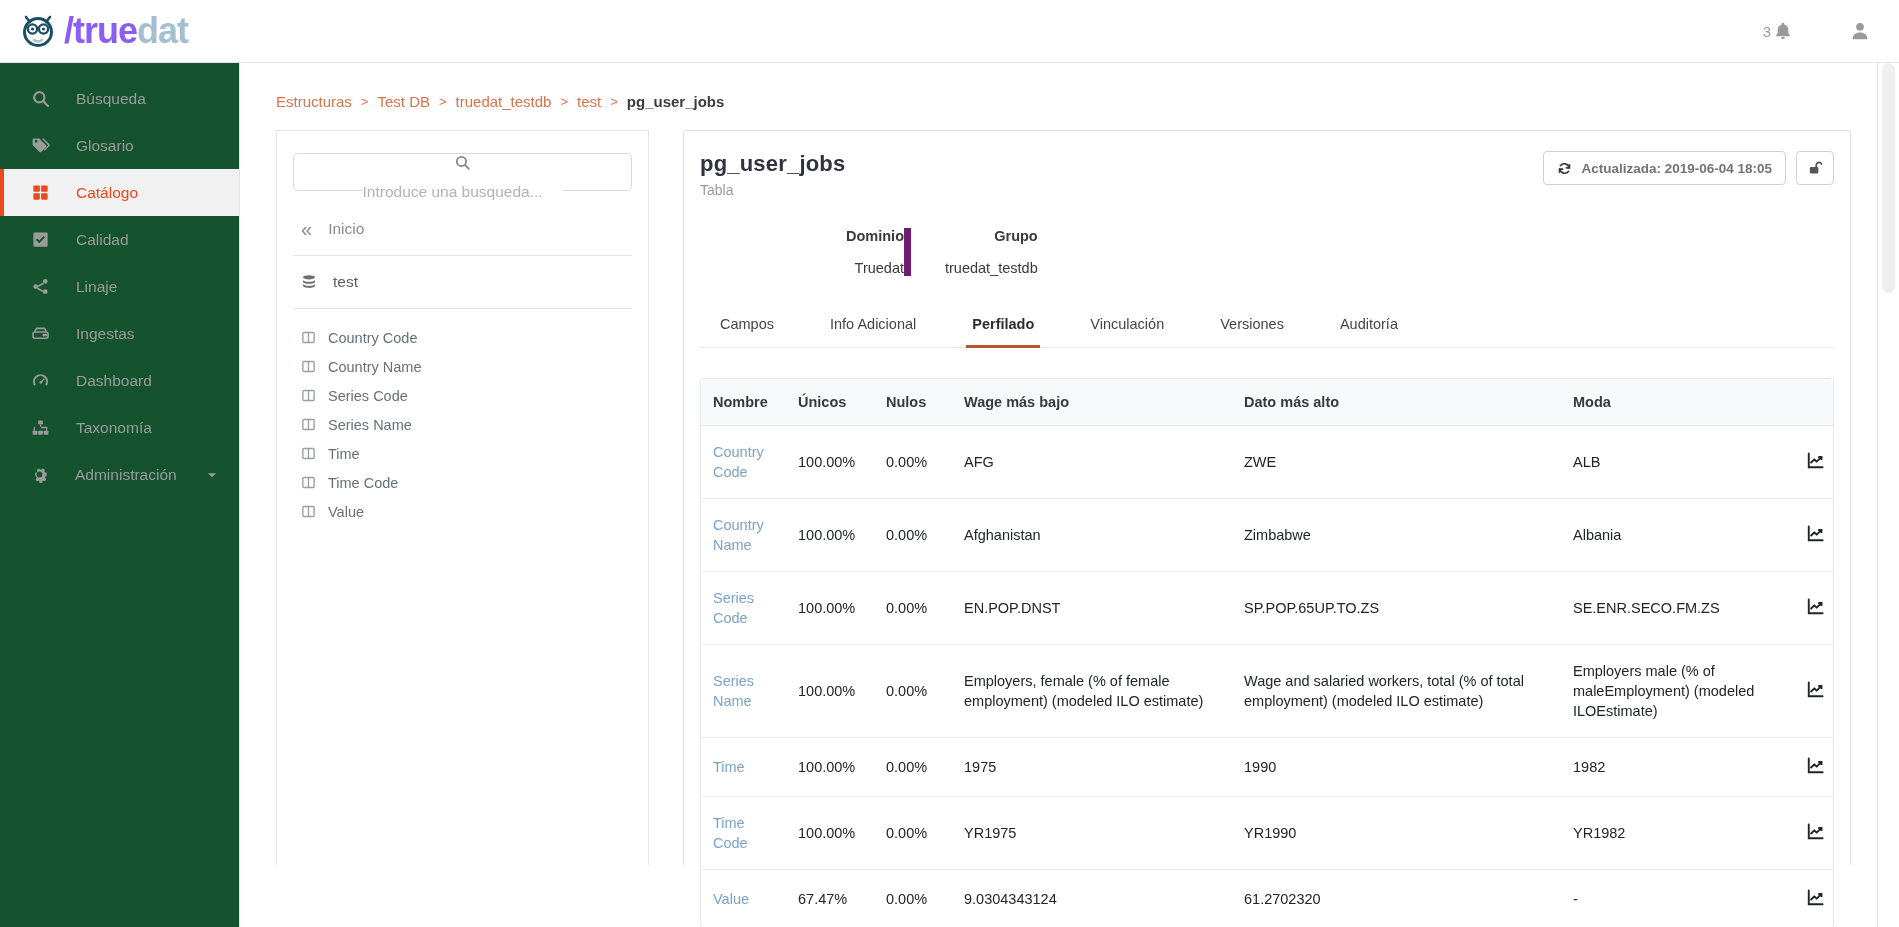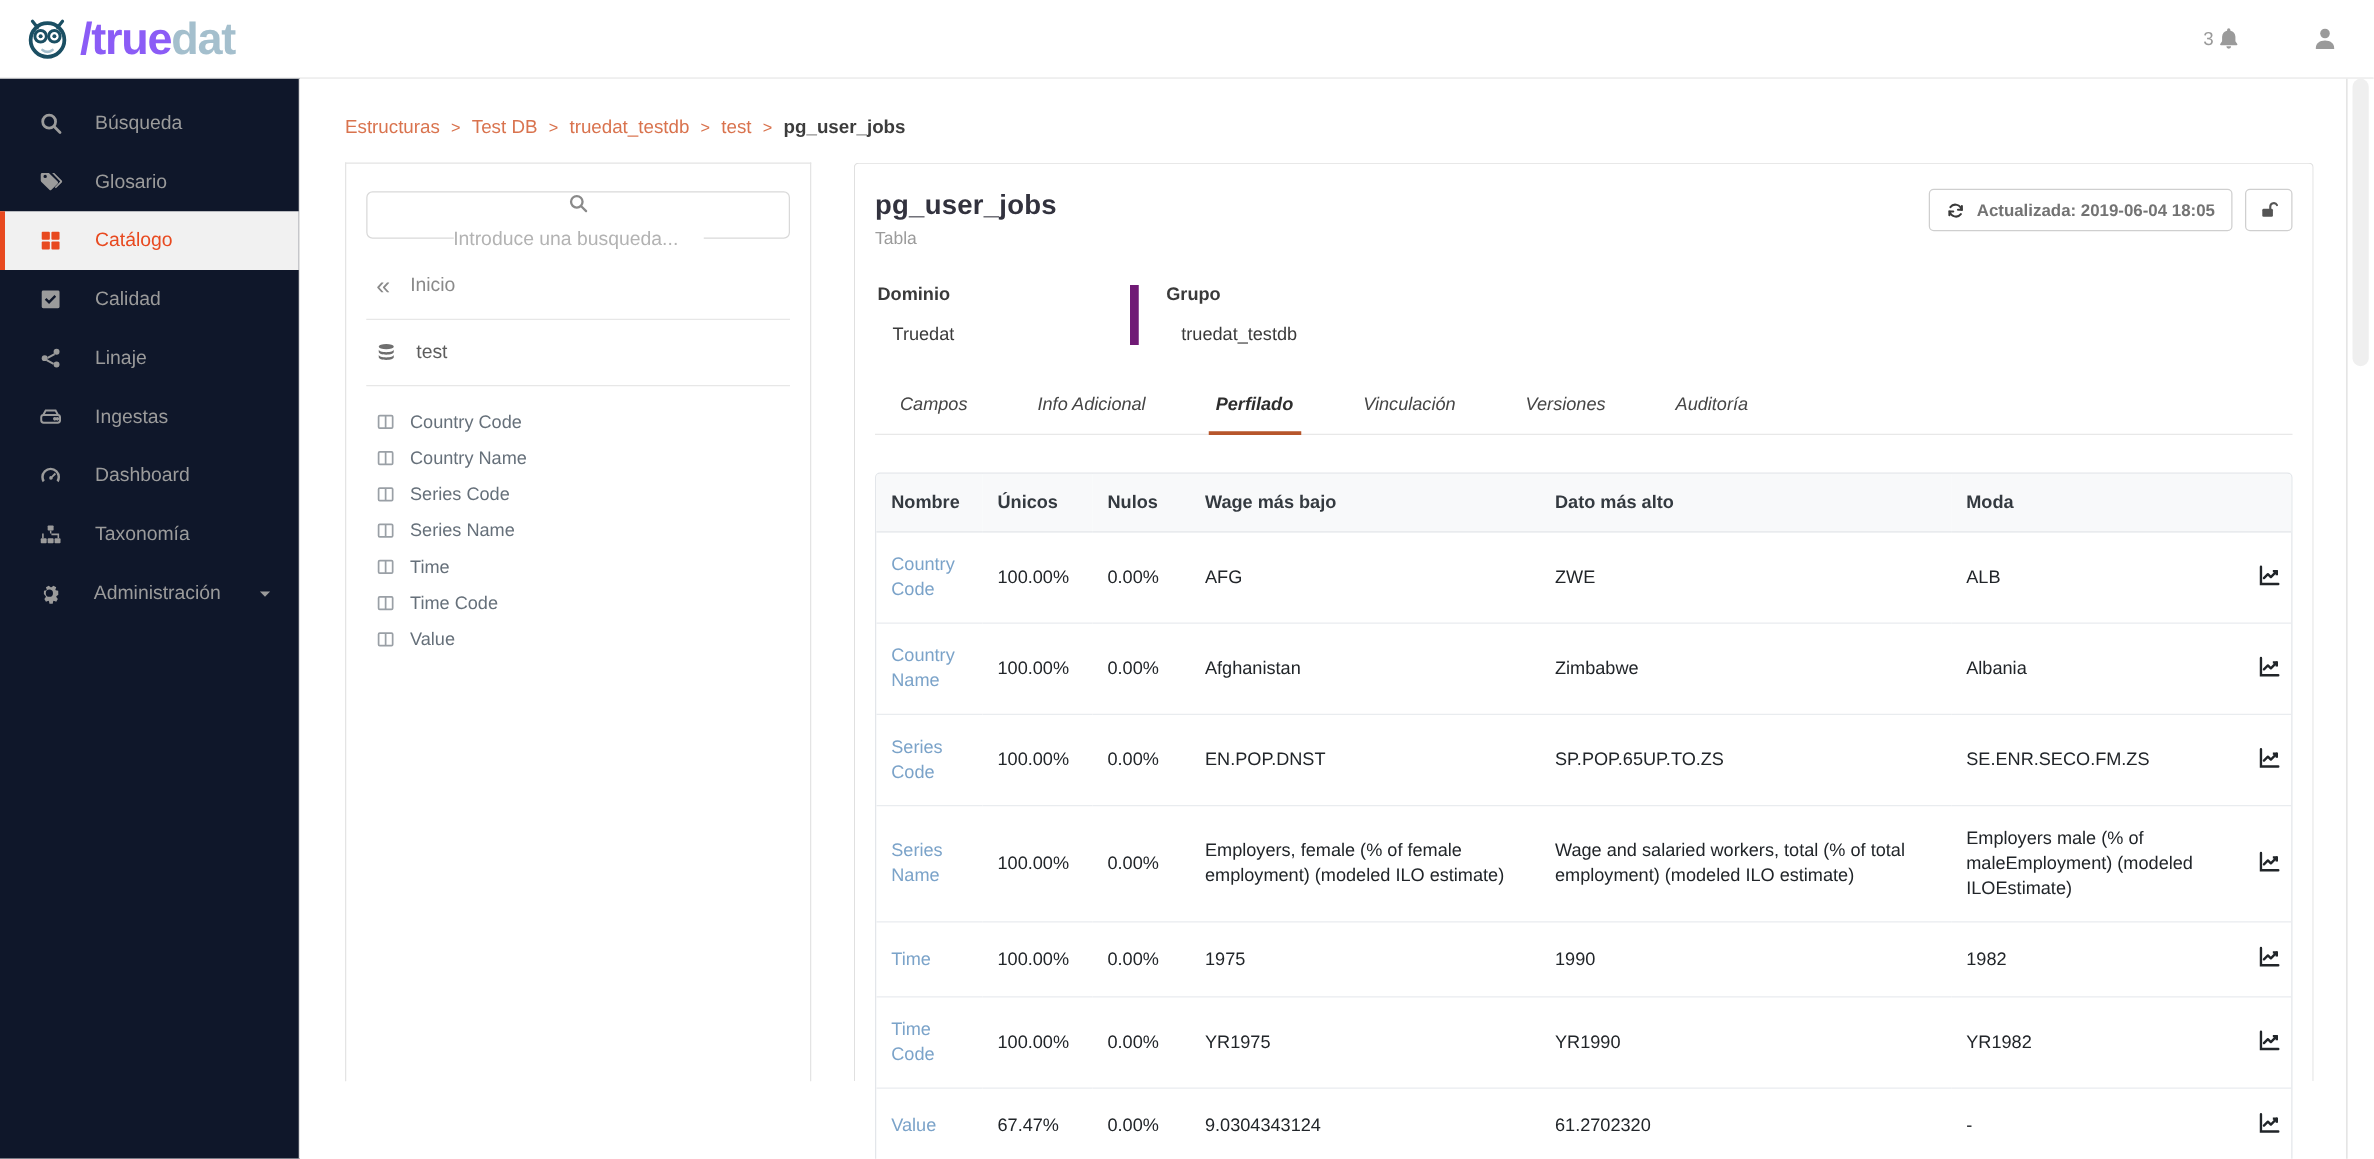--- a/index.html
+++ b/index.html
@@ -14,21 +14,21 @@
   .brand-true { color:#8b5cf6; }
   .brand-dat  { color:#a4bfcd; }
   .topbar-right { margin-left:auto; display:flex; align-items:center; gap:56px; }
   .notif { display:flex; align-items:center; gap:2px; color:#9a9a9a; font-size:15px; cursor:pointer; }
   .icon { display:inline-flex; align-items:center; justify-content:center; }
 
   
   .layout { display:flex; height:864px; }
 
   
-  .leftnav { width:240px; min-width:240px; background:#0f172a; border-right:1px solid #e4e4e4; padding-top:12px; }
+  .leftnav { width:240px; min-width:240px; background:#14532d; border-right:1px solid #e4e4e4; padding-top:12px; }
   .nav-item { display:flex; align-items:center; gap:26px; height:47px; padding:0 18px 0 26px;
     color:#9b9b9b; font-size:15.5px; cursor:pointer; border-left:4px solid transparent; }
   .nav-item .icon { width:20px; color:#9b9b9b; }
   .nav-item.active { background:#f1f1f1; border-left-color:#e8491f; color:#e8491f;text-align:center; }
   .nav-item.active .icon { color:#e8491f; }
   .nav-caret { margin-left:auto; color:#9b9b9b; }
 
   
   .content { flex:1; position:relative; background:#fff; }
   .breadcrumb { margin:30px 0 20px 36px; font-size:15px; display:flex; gap:9px; align-items:center; }
@@ -61,27 +61,27 @@
     border-radius:4px 4px 0 0; background:#fff; padding:20px 16px; }
   .card-head { display:flex; align-items:flex-start; }
   .page-title { font-size:22px; font-weight:700; color:#32323e; letter-spacing:0.2px; }
   .page-subtitle { font-size:14px; color:#9b9b9b; margin-top:5px; }
   .head-actions { margin-left:auto; display:flex; gap:10px; }
   .btn { border:1px solid #cfcfcf; border-radius:4px; background:#fff; display:flex; align-items:center;
     gap:9px; padding:0 13px; height:34px; font-size:13.5px; font-weight:700; color:#737373; cursor:pointer;
     font-family:"Liberation Sans", sans-serif; }
   .btn-square { width:38px; justify-content:center; padding:0; }
 
-  .meta-row { display:flex; margin-top:30px; }
+  .meta-row { display:flex; margin-top:30px;text-align:right; }
   .meta-col { width:204px; padding-left:2px; }
   .meta-col + .meta-col { border-left:7px solid #701a75; padding-left:22px; width:auto; }
   .meta-label { font-size:14.5px; font-weight:700; color:#3a3a3a; }
   .meta-value { font-size:14.5px; color:#3a3a3a; margin-top:16px; padding-left:12px; }
 
-  .tabs { display:flex; gap:44px; margin-top:32px; border-bottom:1px solid #e8e8e8; padding:0 14px;font-style:italic; }
+  .tabs { display:flex; gap:44px; margin-top:32px; border-bottom:1px solid #e8e8e8; padding:0 14px; }
   .tab { padding:8px 6px 13px; font-size:14.5px; color:#454545; cursor:pointer;
     border-bottom:3px solid transparent; margin-bottom:-1px; }
   .tab.active { font-weight:700; color:#2e2e2e; border-bottom-color:#b7562b; }
 
   
   .ptable-wrap { margin-top:30px; border:1px solid #e3e6ea; border-radius:4px; overflow:hidden; }
   table.ptable { width:100%; border-collapse:collapse; table-layout:fixed; }
   .ptable thead th { background:#f8f9fa; text-align:left; font-size:14.5px; font-weight:700;
     color:#343a40; padding:15px 12px; border-bottom:1px solid #e3e6ea; }
   .ptable tbody td { font-size:14.5px; color:#212529; padding:16px 12px; vertical-align:middle;

